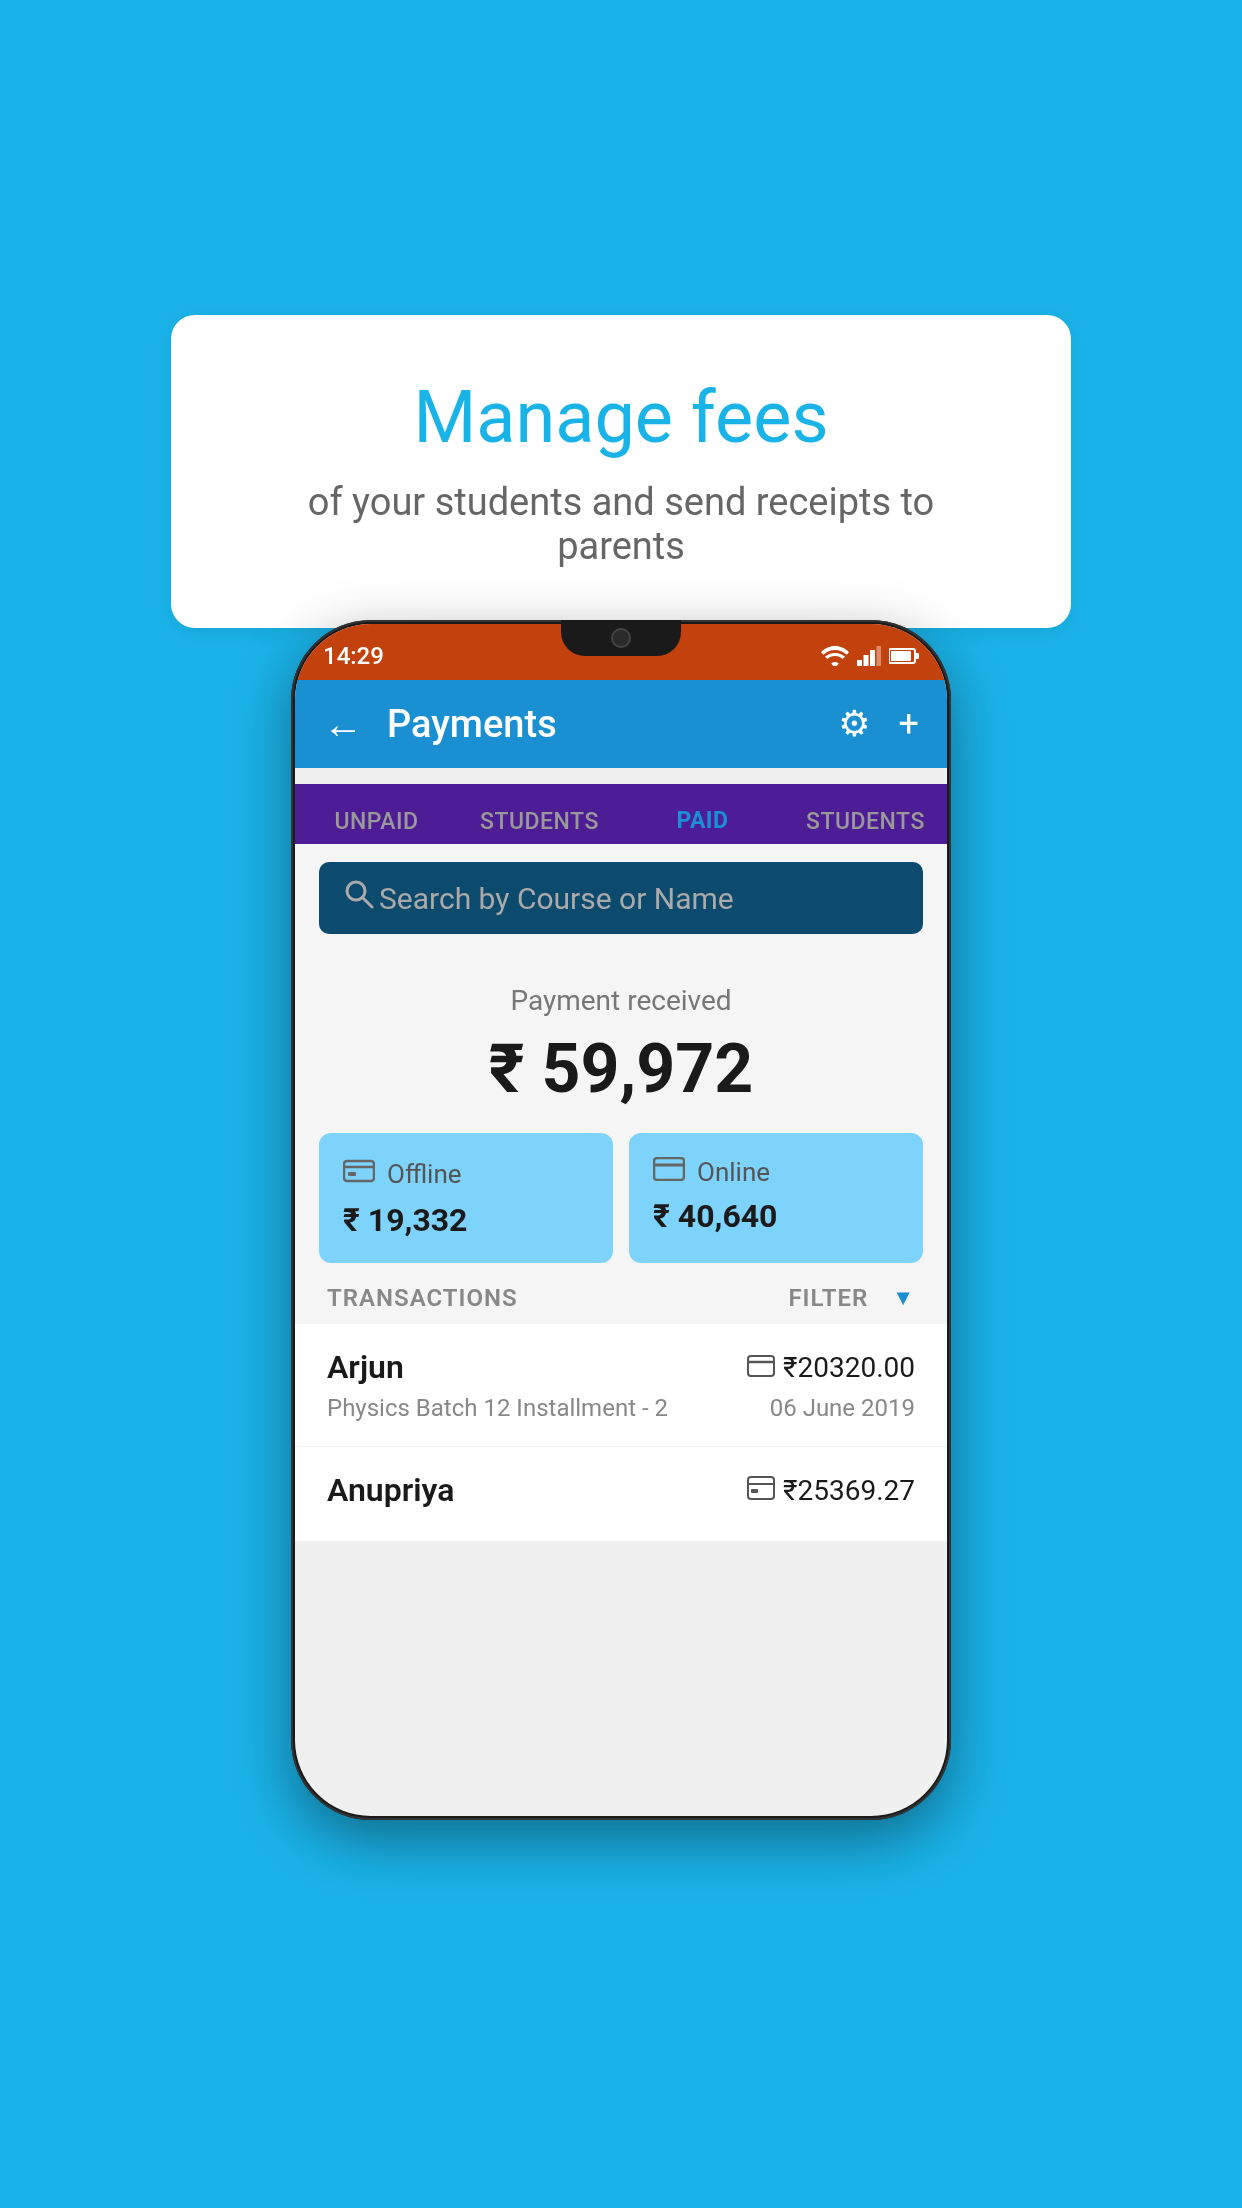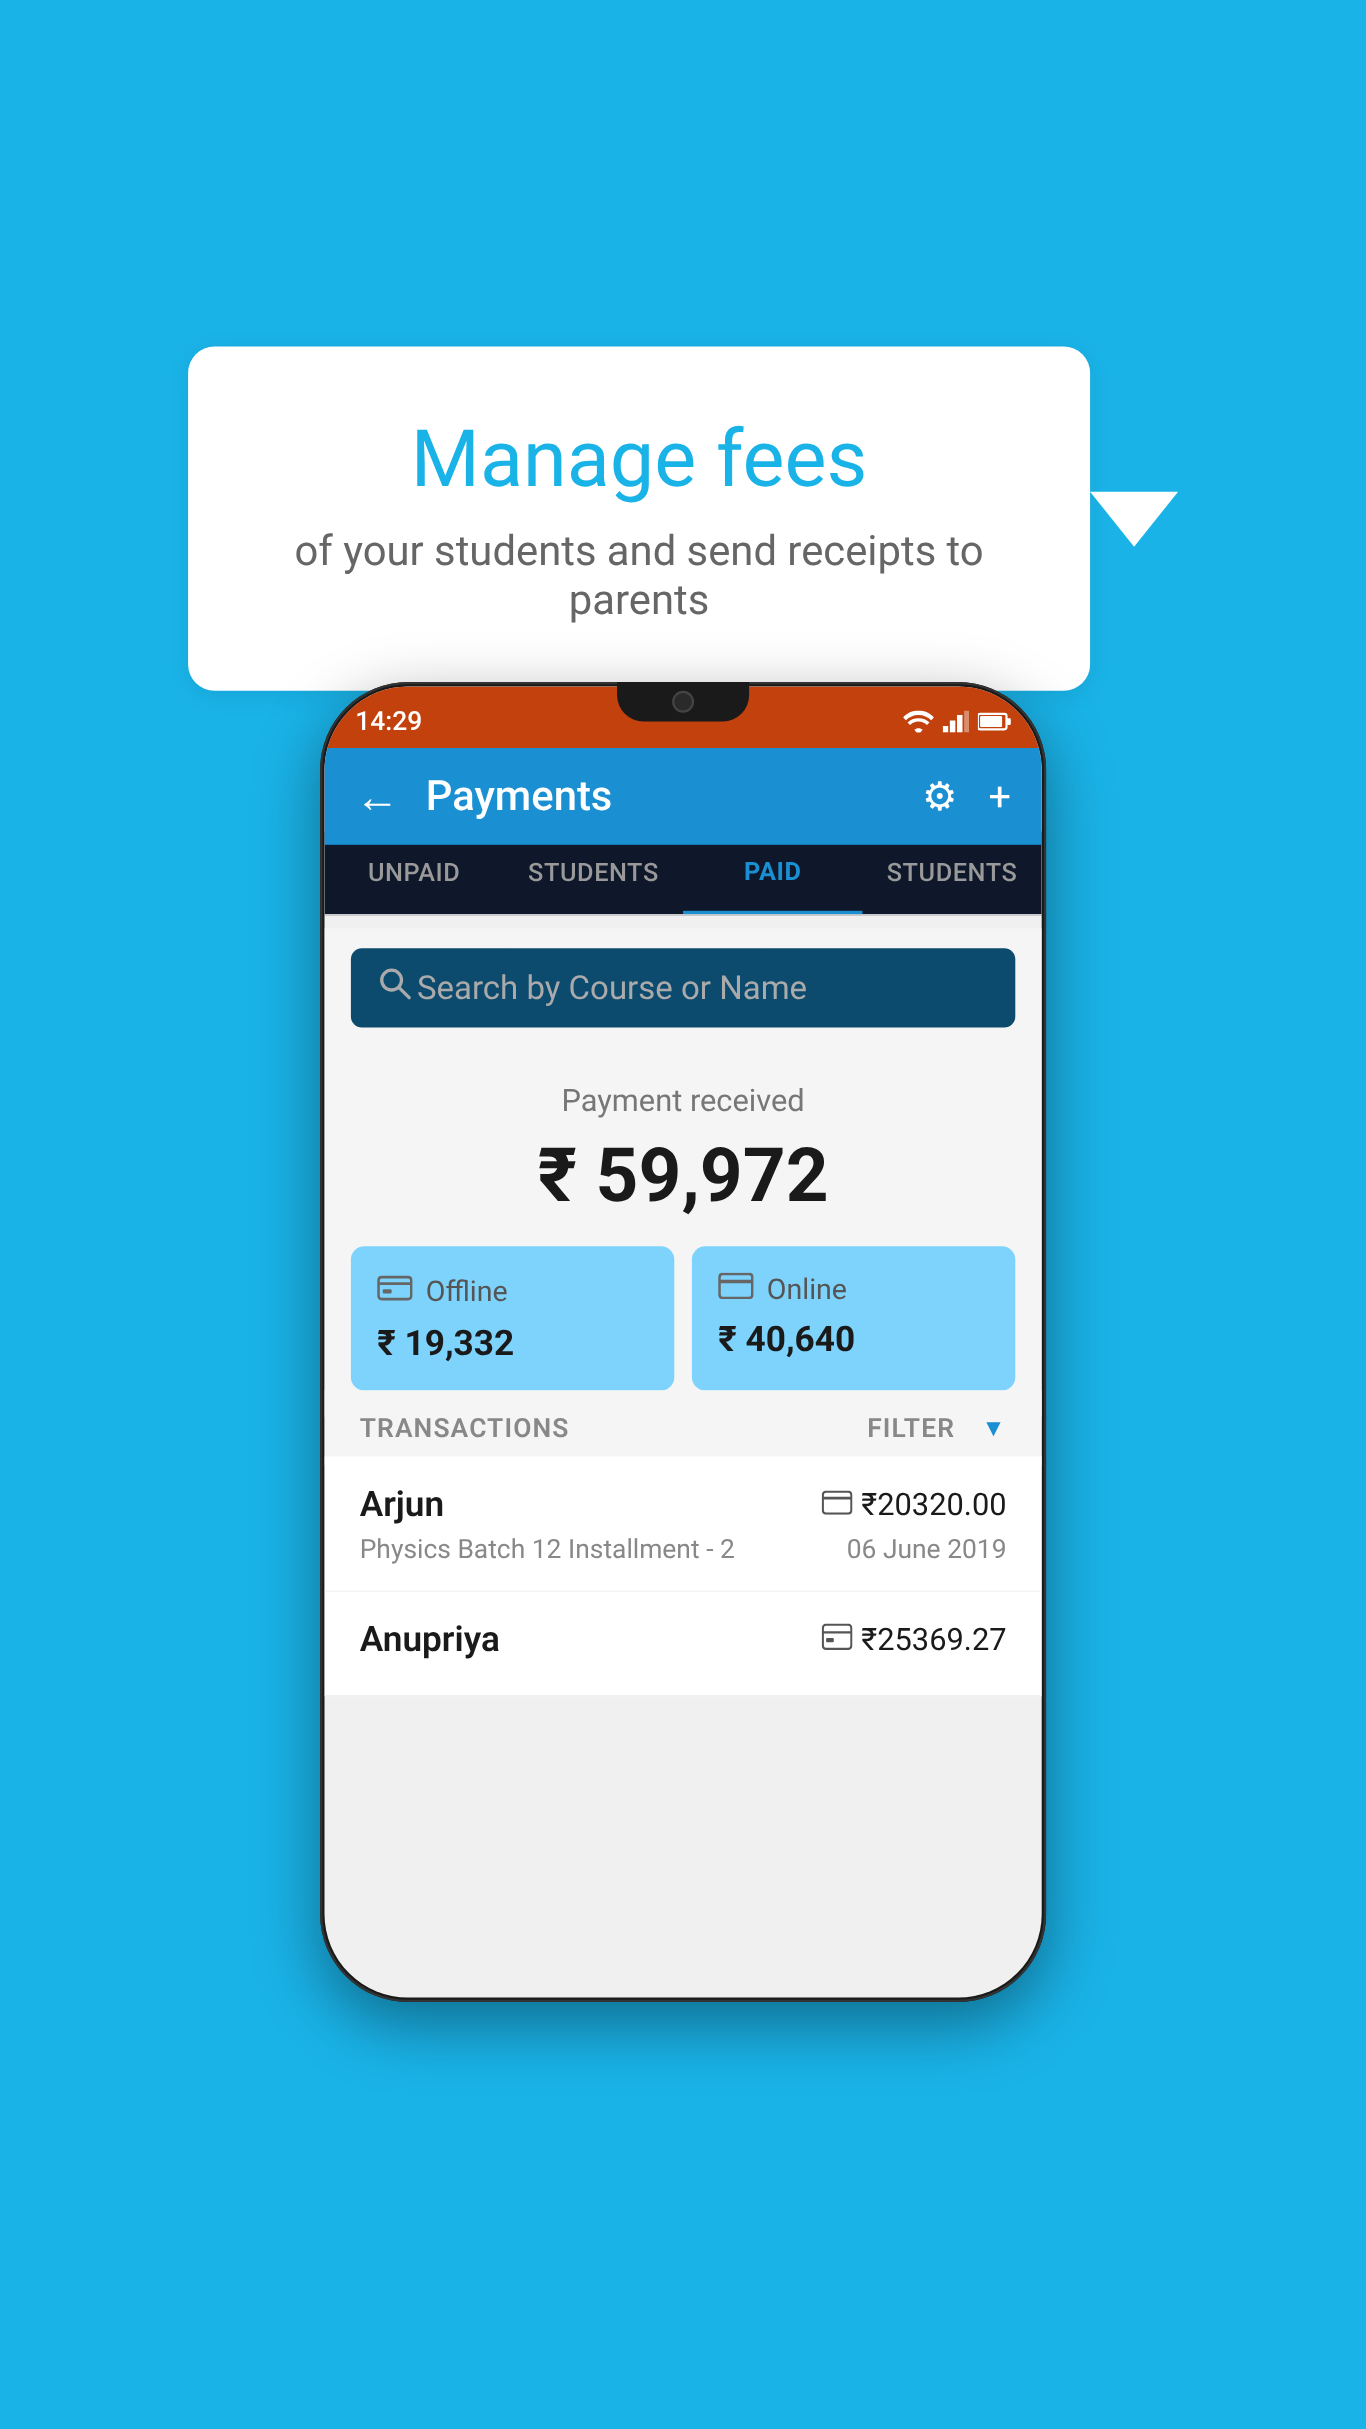--- a/index.html
+++ b/index.html
@@ -13,21 +13,21 @@
       overflow: hidden;
       display: flex;
       flex-direction: column;
       align-items: center;
     }
 
     
     .tooltip-card-wrapper {
       margin-top: 160px;
       display: flex;
-      flex-direction: row;
+      flex-direction: column;
       align-items: center;
       width: 900px;
     }
 
     .tooltip-card {
       background: white;
       border-radius: 24px;
       padding: 60px 80px;
       text-align: center;
       box-shadow: 0 4px 20px rgba(0,0,0,0.08);
@@ -197,25 +197,25 @@
 
     .gear-icon-btn, .plus-icon-btn {
       color: white;
       font-size: 36px;
       cursor: pointer;
     }
 
     
     .tabs-bar {
       position: absolute;
-      top: 132px;
+      top: 160px;
       left: 0;
       width: 100%;
       height: 76px;
-      background: #0f172a;
+      background: #4c1d95;
       display: flex;
       align-items: center;
       border-bottom: 1px solid #e0e0e0;
     }
 
     .tab-item {
       flex: 1;
       text-align: center;
       font-size: 23px;
       font-weight: 500;

